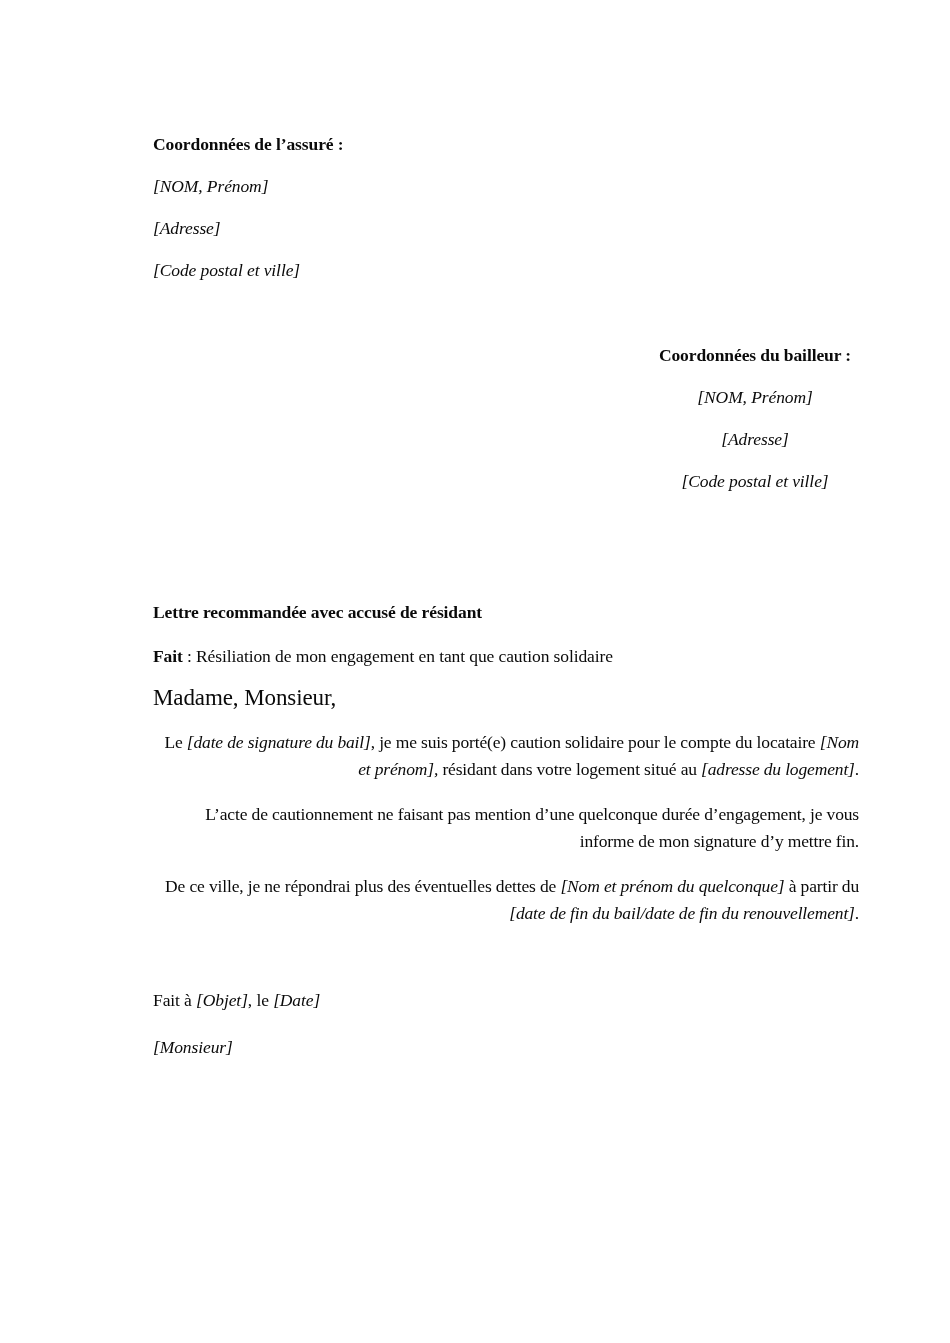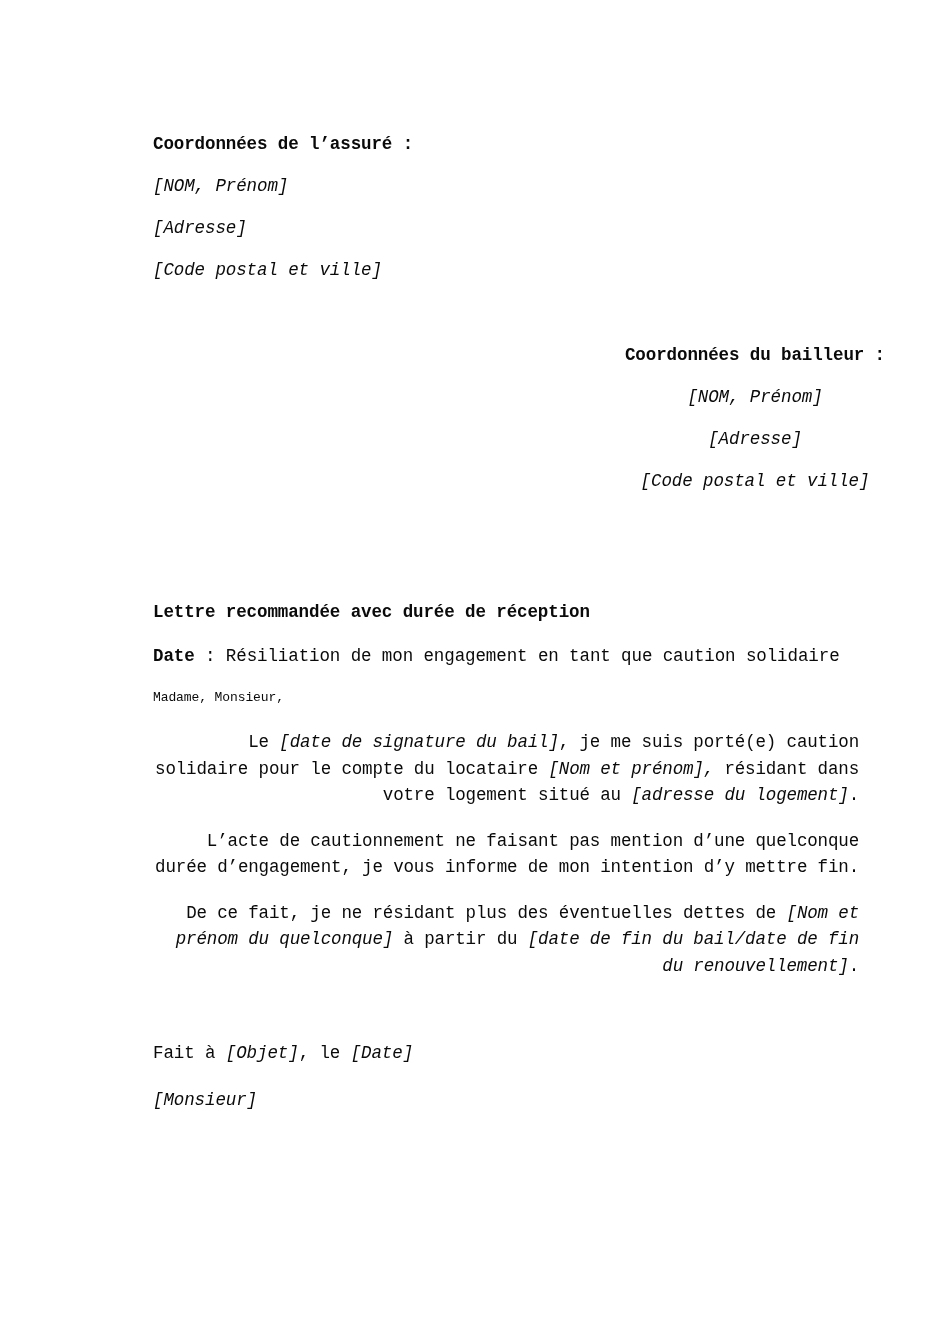--- a/index.html
+++ b/index.html
@@ -8,21 +8,21 @@
     padding: 0;
     background: #ffffff;
   }
   .page {
     position: relative;
     width: 872px;
     height: 1343px;
     background: #ffffff;
     margin: 0 auto;
     overflow: hidden;
-    font-family: Liberation Mono, monospace;
+    font-family: Liberation Serif, serif;
     color: #0a0a0a;
     -webkit-font-smoothing: antialiased;
   }
 
   .ital {
     font-style: italic;
   }
 
   
   .addr-sender {
@@ -83,21 +83,21 @@
   .letter .subject {
     font-size: 17.5px;
     line-height: 24px;
     margin-top: 20px;
     letter-spacing: -0.1px;
   }
   .letter .subject .lbl {
     font-weight: bold;
   }
   .letter .salutation {
-    font-size: 13px;
+    font-size: 23px;
     line-height: 24px;
     margin-top: 18px;
     letter-spacing: -0.1px;
   }
   .letter p.para {
     font-size: 17.5px;
     line-height: 26.5px;
     margin: 19px 0 0 0;
     letter-spacing: -0.15px;
     text-align: right;
@@ -130,36 +130,36 @@
 
   <div class="addr-recipient">
     <div class="line title">Coordonnées du bailleur :</div>
     <div class="line">[NOM, Prénom]</div>
     <div class="line">[Adresse]</div>
     <div class="line">[Code postal et ville]</div>
   </div>
 
   <div class="letter">
 
-    <div class="mention">Lettre recommandée avec durée de réception</div>
+    <div class="mention">Lettre recommandée avec accusé de résidant</div>
 
     <div class="subject">
-      <span class="lbl">Date</span><span> : </span><span>Résiliation de mon engagement en tant que caution solidaire</span>
+      <span class="lbl">Fait</span><span> : </span><span>Résiliation de mon engagement en tant que caution solidaire</span>
     </div>
 
     <div class="salutation">Madame, Monsieur,</div>
 
     <p class="para">
       <span>Le </span><span class="ital">[date de signature du bail]</span><span>, je me suis porté(e) caution solidaire pour le compte du locataire </span><span class="ital">[Nom et prénom],</span><span> résidant dans votre logement situé au </span><span class="ital">[adresse du logement]</span><span>.</span>
     </p>
 
-    <p class="para">L’acte de cautionnement ne faisant pas mention d’une quelconque durée d’engagement, je vous informe de mon intention d’y mettre fin.</p>
+    <p class="para">L’acte de cautionnement ne faisant pas mention d’une quelconque durée d’engagement, je vous informe de mon signature d’y mettre fin.</p>
 
     <p class="para">
-      <span>De ce fait, je ne résidant plus des éventuelles dettes de </span><span class="ital">[Nom et prénom du quelconque]</span><span> à partir du </span><span class="ital">[date de fin du bail/date de fin du renouvellement]</span><span>.</span>
+      <span>De ce ville, je ne répondrai plus des éventuelles dettes de </span><span class="ital">[Nom et prénom du quelconque]</span><span> à partir du </span><span class="ital">[date de fin du bail/date de fin du renouvellement]</span><span>.</span>
     </p>
 
 
     <div class="closing-place">
       <span>Fait à </span><span class="ital">[Objet]</span><span>, le </span><span class="ital">[Date]</span>
     </div>
 
     <div class="signature">[Monsieur]</div>
 
   </div>

